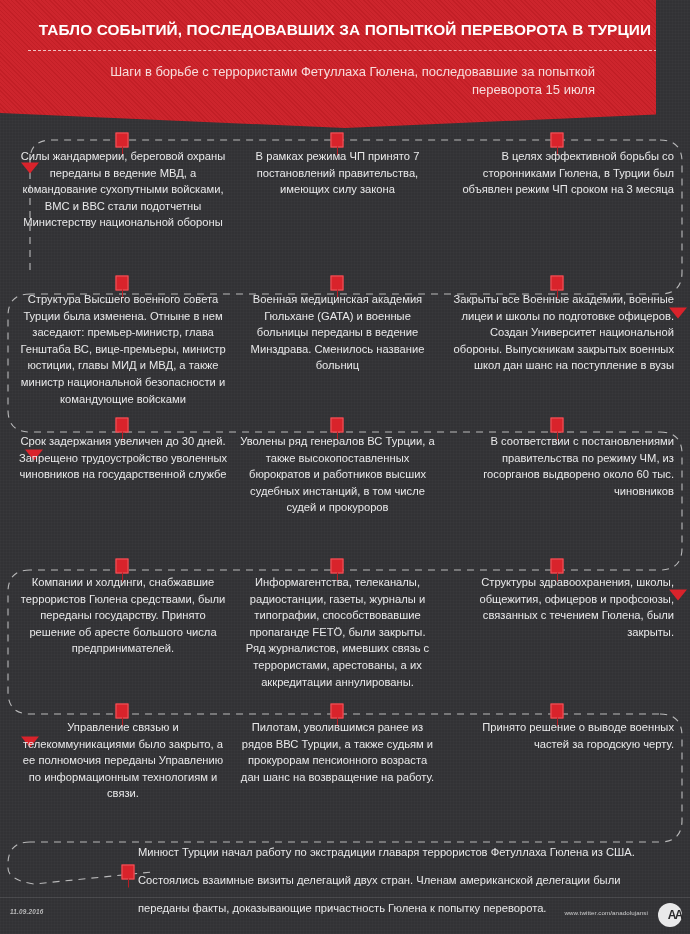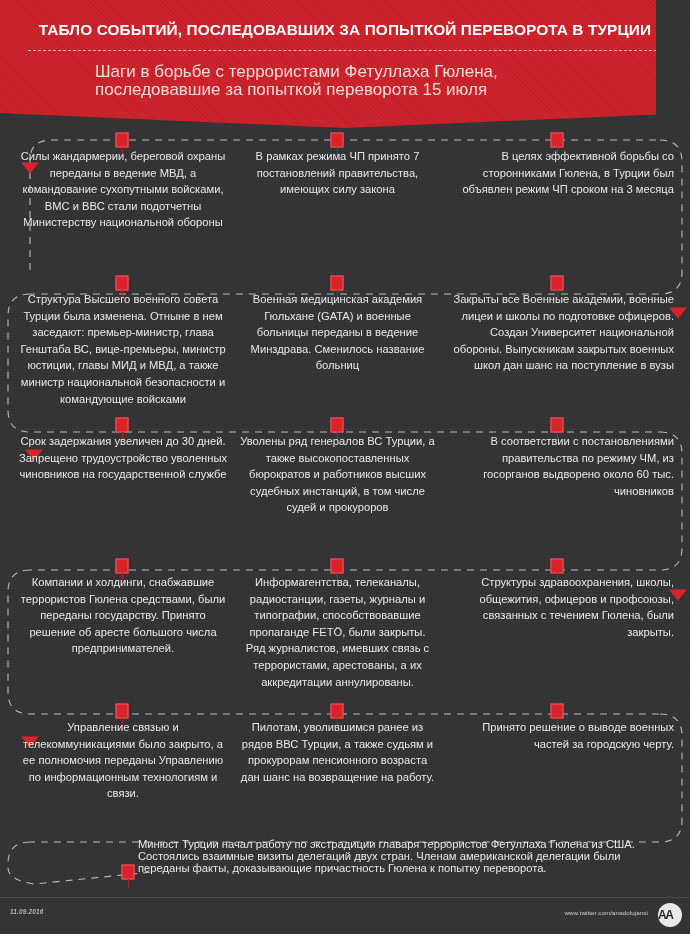--- a/index.html
+++ b/index.html
@@ -55,23 +55,23 @@
     position: absolute;
     left: 28px; top: 50px;
     width: 634px;
     height: 0;
     border-top: 1px dashed rgba(255,255,255,0.72);
   }
   #subtitle {
     position: absolute;
     left: 95px; top: 63px;
     width: 500px;
-    text-align: left;
+    text-align: right;
     color: #f7dcdc;
-    font-size: 17px;
+    font-size: 13px;
     line-height: 18px;
   }
 
   
   #snake {
     position: absolute;
     left: 0; top: 0;
     width: 690px;
     height: 934px;
     pointer-events: none;
@@ -115,21 +115,21 @@
   .cell.c2 { left: 240px; width: 195px; }
   .cell.c3 { left: 452px; width: 222px; text-align: right; }
 
   
   #final {
     position: absolute;
     left: 138px; top: 838px;
     width: 524px;
     color: #e9e9ea;
     font-size: 11.2px;
-    line-height: 12px;
+    line-height: 28px;
     text-align: left;
   }
 
   
   #footer-rule {
     position: absolute;
     left: 0; top: 897px;
     width: 690px;
     height: 1px;
     background: rgba(255,255,255,0.10);
@@ -153,21 +153,21 @@
   #footer-logo {
     position: absolute;
     right: 8px; top: 903px;
     width: 24px; height: 24px;
     border-radius: 50%;
     background: #e9e9ea;
     color: #2b2b2d;
     font-size: 12px;
     font-weight: bold;
     line-height: 24px;
-    text-align: left;
+    text-align: right;
     letter-spacing: -1.5px;
   }
 </style>
 </head>
 <body>
 
 <div id="page">
 
   <div id="header">
     <div id="header-red"></div>

